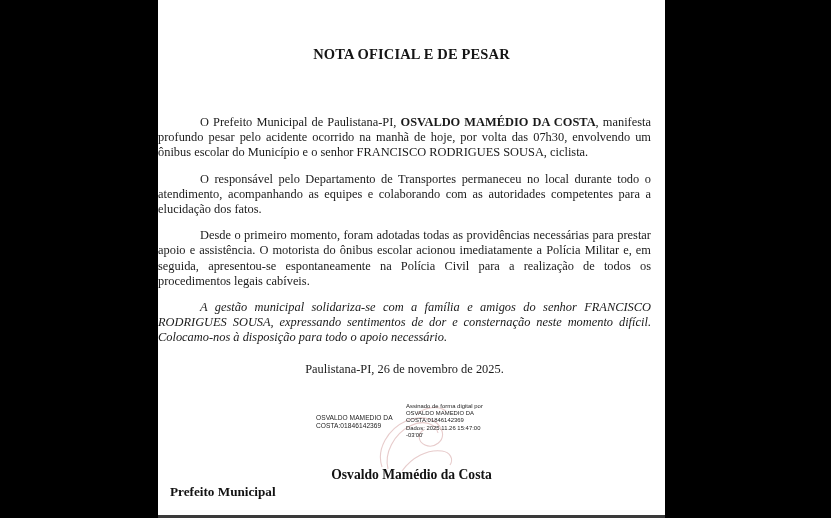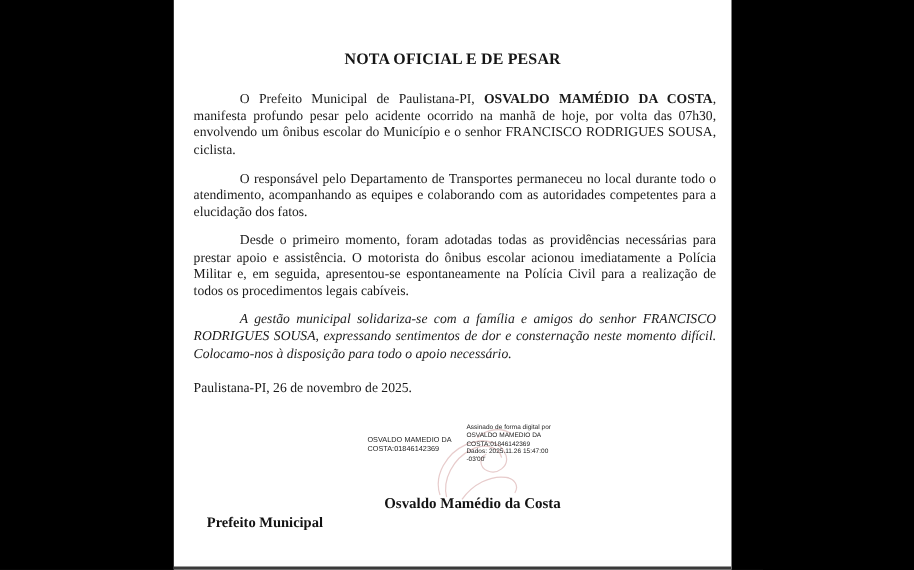--- a/index.html
+++ b/index.html
@@ -39,42 +39,41 @@
   .doc-title {
     text-align: center;
     font-weight: bold;
     font-size: 14.5px;
     letter-spacing: 0.15px;
     color: #151515;
     margin-top: 46px;
     font-family: "Liberation Serif", serif;
   }
   .body-block {
-    margin-top: 20px;
-    padding-left: 18px;
+    margin-top: 52px;
     padding-right: 14px;
   }
   p.para {
     text-align: justify;
     font-size: 12.4px;
     line-height: 15.2px;
     color: #1a1a1a;
     margin: 0 0 11px 0;
     text-indent: 42px;
     font-family: "Liberation Serif", serif;
   }
   p.para.tight {
     margin-bottom: 10px;
     font-style: italic;
   }
   .b {
     font-weight: bold;
   }
   .date-line {
-    text-align: left;
+    text-align: center;
     font-size: 12.4px;
     color: #1a1a1a;
     margin-top: 16px;
     font-family: "Liberation Serif", serif;
   }
   .sig-area {
     position: relative;
     margin-top: 22px;
     height: 96px;
   }

